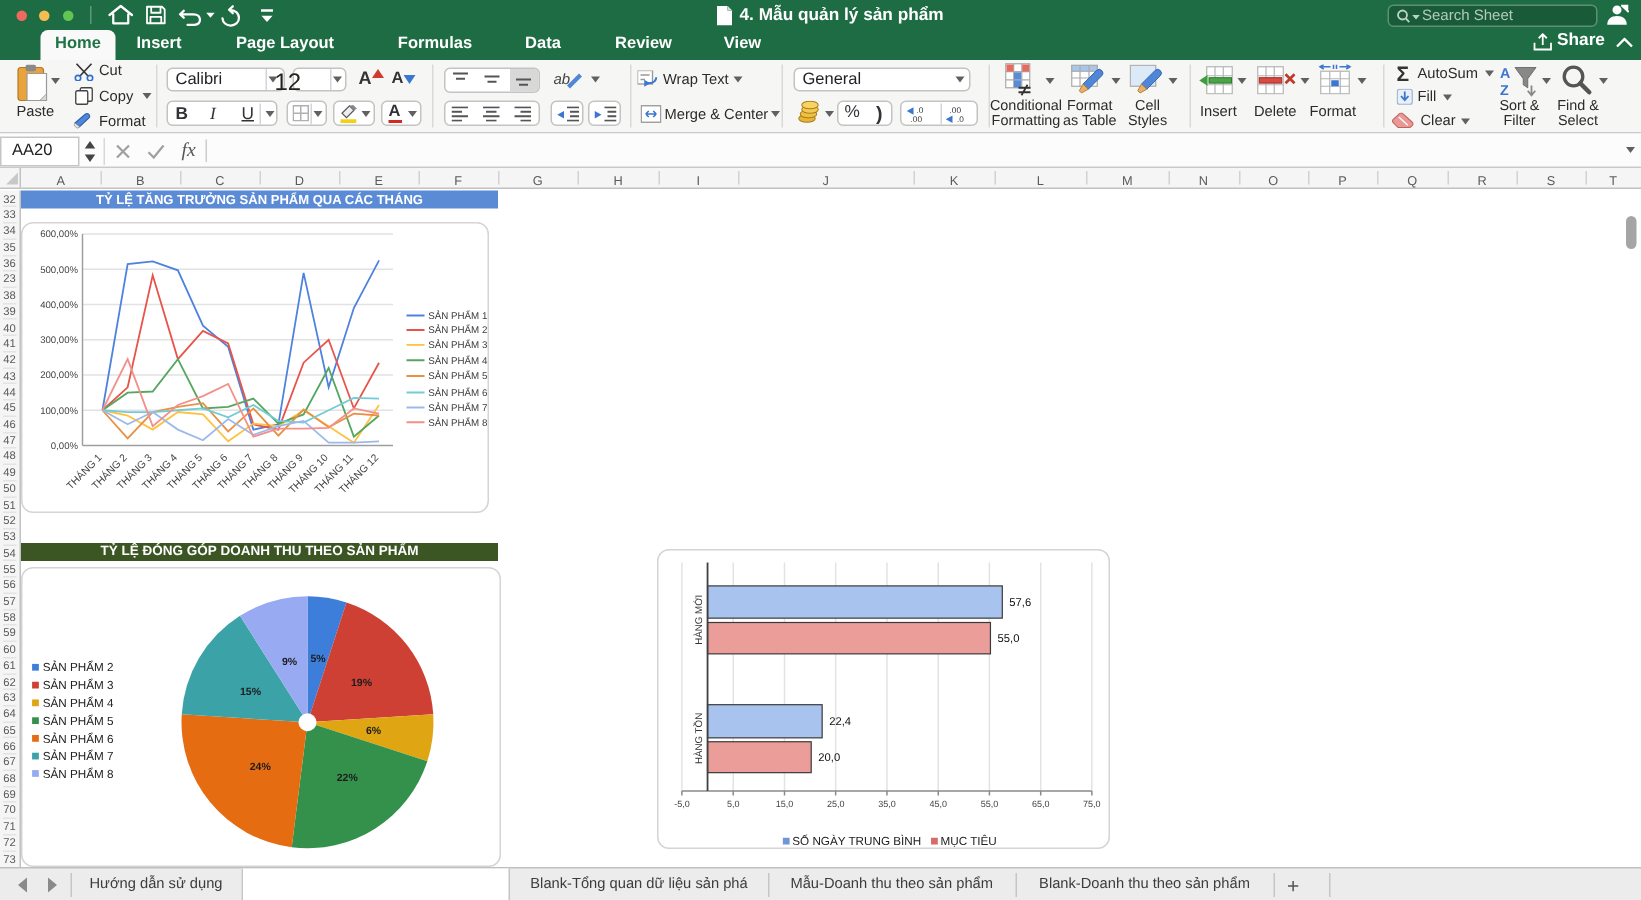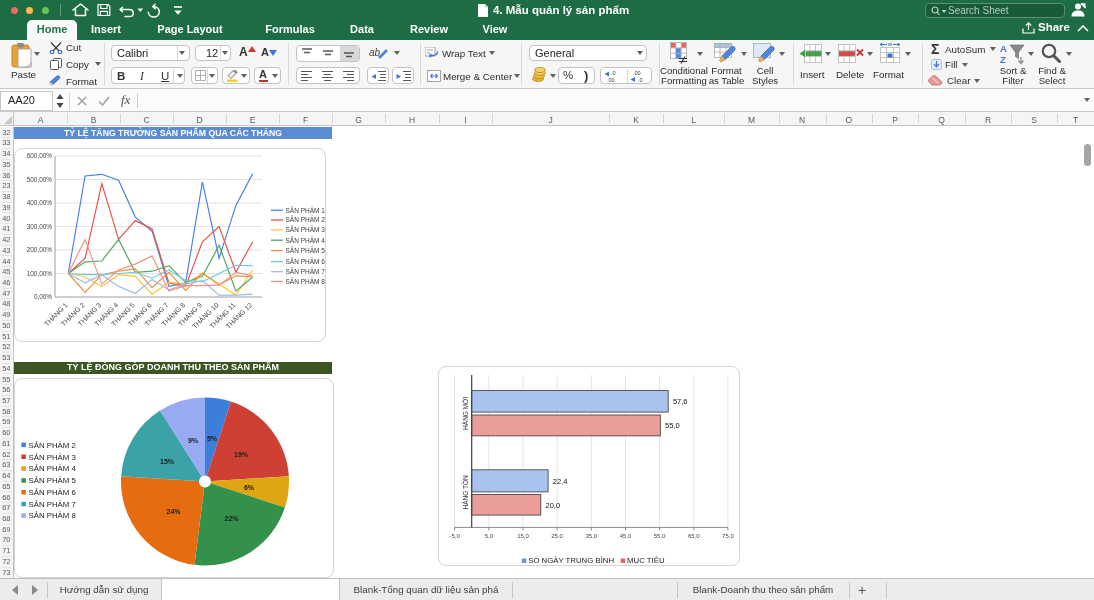--- a/index.html
+++ b/index.html
@@ -132,21 +132,21 @@
       <path d="M1 7 L4 9.5 L2.5 10.5 L.3 8.5 Z" fill="#e8e8e8" stroke="#999" stroke-width=".6"></path>
     </svg>
     <div class="abs rlab" style="left:66px; top:35.5px;">Format</div>
     <div class="sep" style="left:103.5px;"></div>
 
     <div class="box" style="left:110.5px; top:4.5px; width:79px; height:16px;"></div>
     <div class="abs" style="left:117px; top:7px; font-size:11px; color:#222;">Calibri</div>
     <div class="abs caret" style="left:179px; top:11px;"></div>
     <div class="abs" style="left:176.5px; top:5.5px; width:1px; height:14px; background:#d5d5d5;"></div>
     <div class="box" style="left:195px; top:4.5px; width:36px; height:16px;"></div>
-    <div class="abs" style="left:206px; top:7px; font-size:11px; color:#222;">12</div>
+    <div class="abs" style="left:183px; top:7px; font-size:16px; color:#222;">12</div>
     <div class="abs caret" style="left:222px; top:11px;"></div>
     <div class="abs" style="left:219.5px; top:5.5px; width:1px; height:14px; background:#d5d5d5;"></div>
     <div class="abs" style="left:239px; top:5px; font-size:12px; font-weight:bold; color:#333;">A</div>
     <svg class="abs" style="left:248px; top:6px;" width="8" height="6" viewBox="0 0 8 6">
         <path d="M4 0 L8 6 H0 Z" fill="#d03b30"></path>
       </svg>
     <div class="abs" style="left:261px; top:6px; font-size:11px; font-weight:bold; color:#333;">A</div>
     <svg class="abs" style="left:269px; top:10px;" width="8" height="6" viewBox="0 0 8 6">
         <path d="M4 6 L8 0 H0 Z" fill="#3b76d0"></path>
       </svg>
@@ -651,20 +651,21 @@
   <div class="abs" style="left:1083.5px; top:143.5px; width:7px; height:22.5px; border-radius:3.5px; background:#a5a5a5;"></div>
 
   <div id="sheettabs" class="abs">
     <svg class="abs" style="left:10px; top:6px;" width="30" height="10" viewBox="0 0 30 10">
       <path d="M8 0 L2 5 L8 10 Z" fill="#8a8a8a"></path>
       <path d="M22 0 L28 5 L22 10 Z" fill="#8a8a8a"></path>
     </svg>
     <div class="stab" style="left:47px; width:114px;">Hướng dẫn sử dụng</div>
     <div class="abs" style="left:161px; top:0; width:179px; height:22px; background:#fff; border-left:1px solid #c5c5c5; border-right:1px solid #c5c5c5;"></div>
     <div class="stab" style="left:340px; width:172px;">Blank-Tổng quan dữ liệu sản phá</div>
+    <div class="stab" style="left:512px; width:165px;">Mẫu-Doanh thu theo sản phẩm</div>
     <div class="stab" style="left:677px; width:172px;text-align:center;">Blank-Doanh thu theo sản phẩm</div>
     <div class="stsep" style="left:47px;"></div>
     <div class="stsep" style="left:512px;"></div>
     <div class="stsep" style="left:677px;"></div>
     <div class="stsep" style="left:849px;"></div>
     <div class="stsep" style="left:886px;"></div>
     <div class="abs" style="left:858px; top:3px; font-size:14px; color:#555;">+</div>
   </div>
 </div>
 

